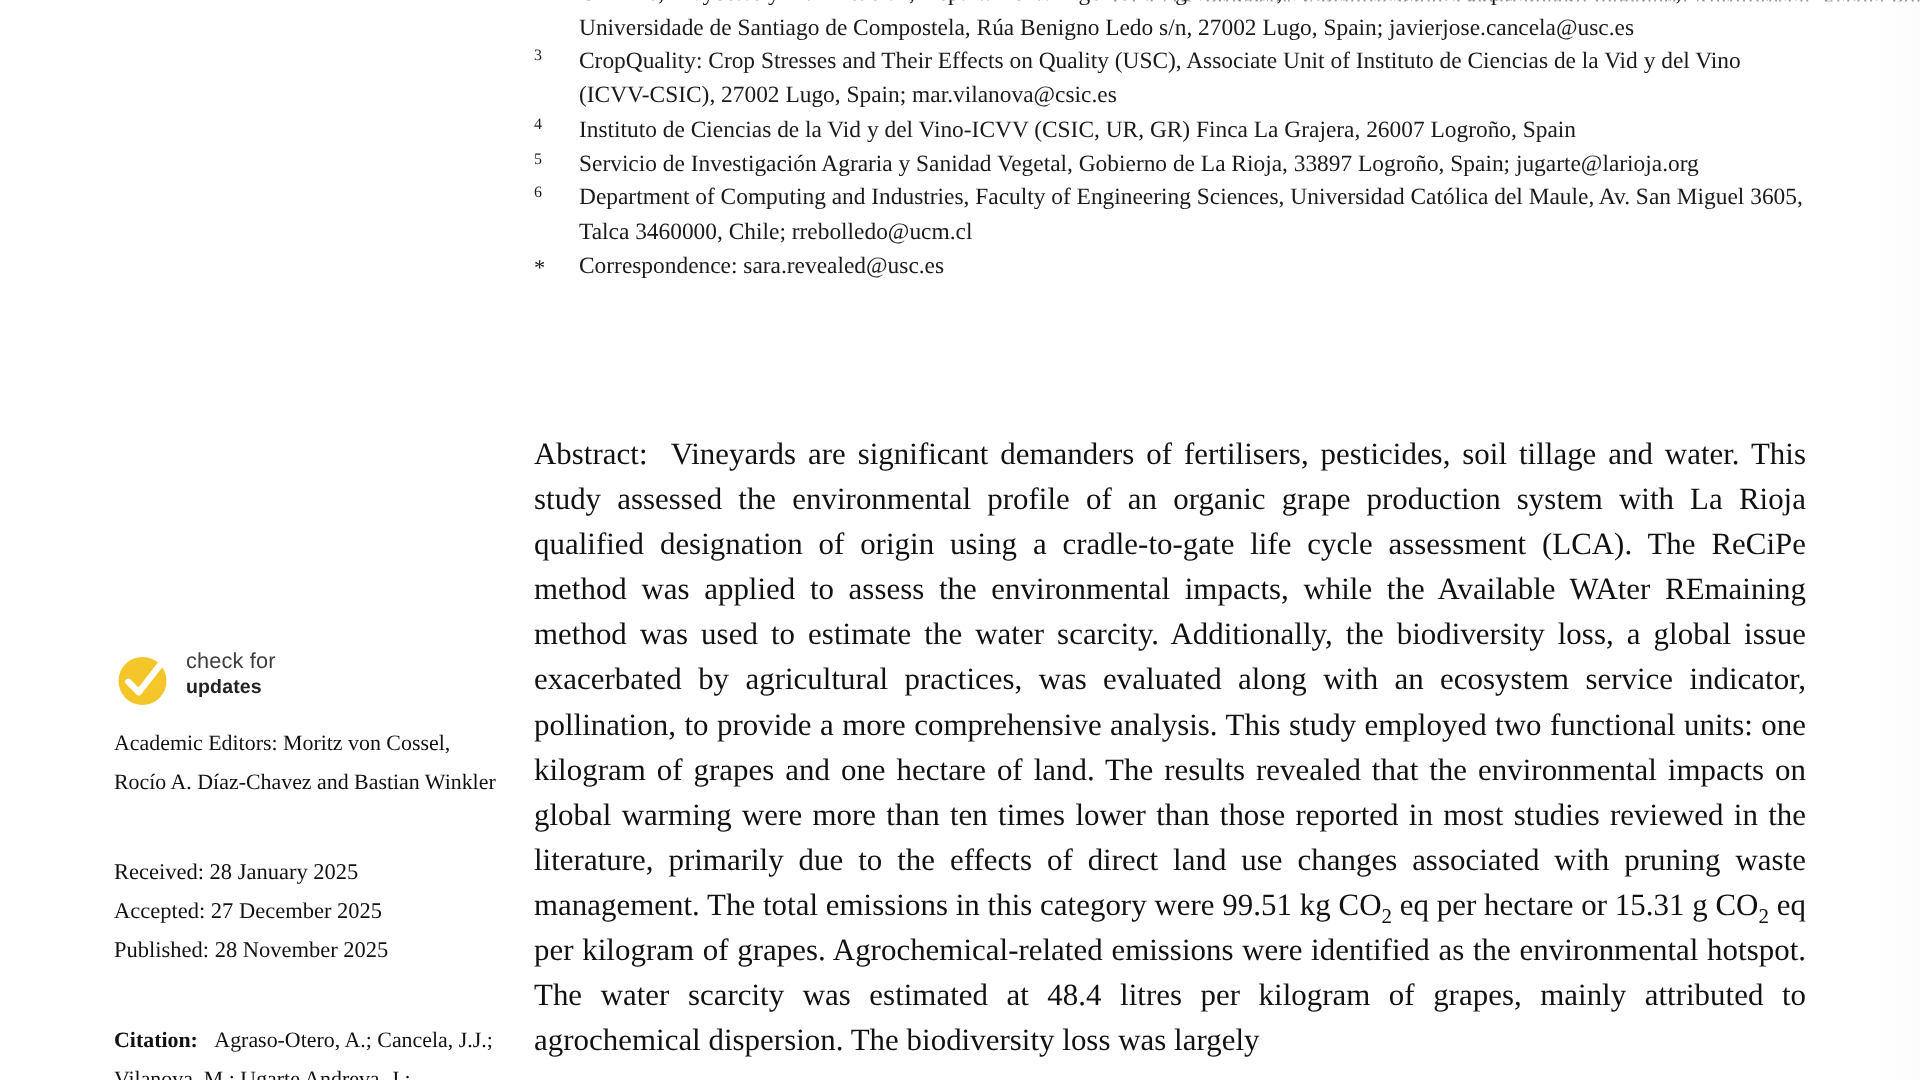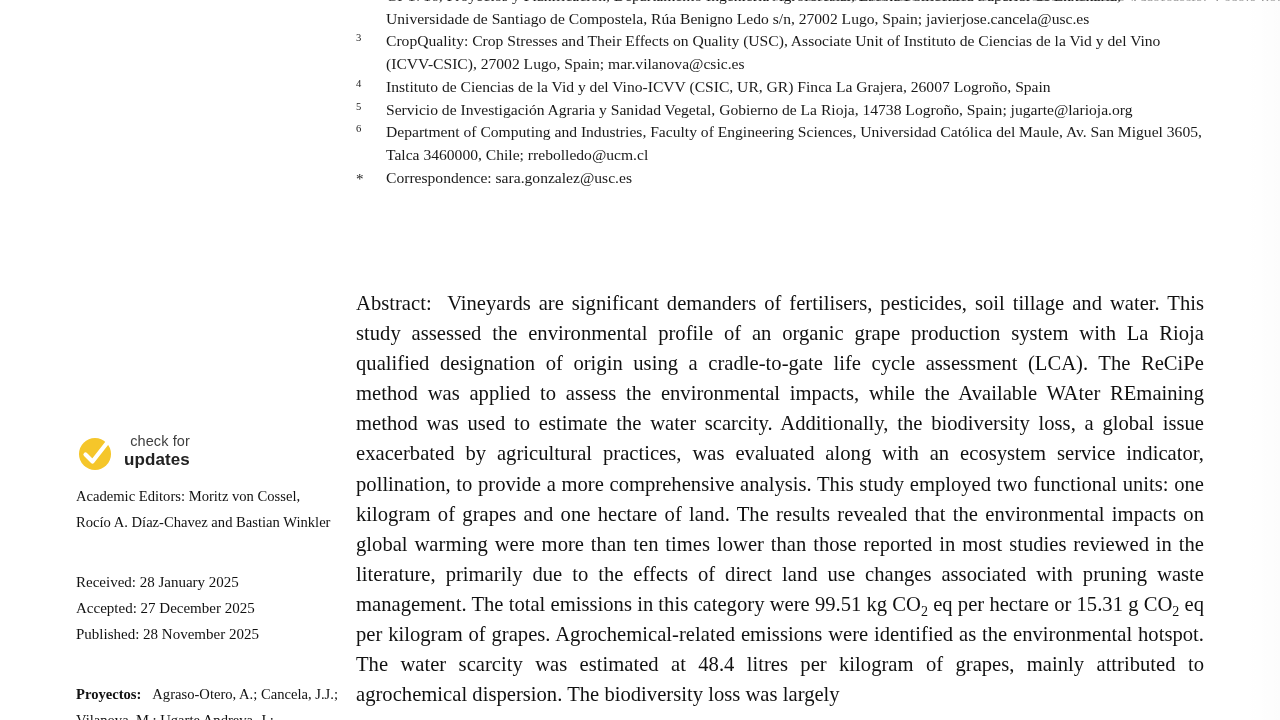--- a/index.html
+++ b/index.html
@@ -39,29 +39,28 @@
     top: 2px;
     width: 40px;
     height: 40px;
   }
   #crossmark-text {
     position: absolute;
     left: 48px;
     top: 2px;
     font-family: "Liberation Sans", "DejaVu Sans", sans-serif;
     line-height: 1.18;
-    text-align: right;
   }
   .cm-line1 {
     font-size: 14.5px;
     color: #3f3f3f;
     letter-spacing: 0.1px;
   }
   .cm-line2 {
-    font-size: 17px;
+    font-size: 13px;
     font-weight: bold;
     color: #222222;
     letter-spacing: 0.1px;
   }
 
   #editors {
     position: absolute;
     left: 0px;
     top: 484px;
     width: 262px;
@@ -200,21 +199,21 @@
 
     <div id="editors">Academic Editors: Moritz von Cossel, Rocío A. Díaz-Chavez and Bastian Winkler</div>
 
     <div id="dates">
       <div>Received: 28 January 2025</div>
       <div>Accepted: 27 December 2025</div>
       <div>Published: 28 November 2025</div>
     </div>
 
     <div id="citation">
-      <span class="cit-label">Proyectos:</span>
+      <span class="cit-label">Citation:</span>
       <span>&nbsp;&nbsp;</span><span>Agraso-Otero, A.; Cancela, J.J.; Vilanova, M.; Ugarte Andreva, J.;</span>
     </div>
 
   </div>
 
   <div id="main">
 
     <div id="top-clip">GI-1716, Proyectos y Planificación, Departamento Ingeniería Agroforestal, Escola Politécnica Superior</div>
 
     <div id="affiliations">
@@ -229,31 +228,31 @@
         <span class="aff-text">CropQuality: Crop Stresses and Their Effects on Quality (USC), Associate Unit of Instituto de Ciencias de la Vid y del Vino (ICVV-CSIC), 27002 Lugo, Spain; mar.vilanova@csic.es</span>
       </div>
 
       <div class="aff-row">
         <span class="aff-marker">4</span>
         <span class="aff-text">Instituto de Ciencias de la Vid y del Vino-ICVV (CSIC, UR, GR) Finca La Grajera, 26007 Logroño, Spain</span>
       </div>
 
       <div class="aff-row">
         <span class="aff-marker">5</span>
-        <span class="aff-text">Servicio de Investigación Agraria y Sanidad Vegetal, Gobierno de La Rioja, 14738 Logroño, Spain; jugarte@larioja.org</span>
+        <span class="aff-text">Servicio de Investigación Agraria y Sanidad Vegetal, Gobierno de La Rioja, 33897 Logroño, Spain; jugarte@larioja.org</span>
       </div>
 
       <div class="aff-row">
         <span class="aff-marker">6</span>
         <span class="aff-text">Department of Computing and Industries, Faculty of Engineering Sciences, Universidad Católica del Maule, Av. San Miguel 3605, Talca 3460000, Chile; rrebolledo@ucm.cl</span>
       </div>
 
       <div class="aff-row">
         <span class="aff-marker star">*</span>
-        <span class="aff-text">Correspondence: sara.gonzalez@usc.es</span>
+        <span class="aff-text">Correspondence: sara.revealed@usc.es</span>
       </div>
 
     </div>
 
     <div id="abstract">
       <span class="abs-label">Abstract:</span><span>&nbsp; </span><span>Vineyards are significant demanders of fertilisers, pesticides, soil tillage and water. This study assessed the environmental profile of an organic grape production system with La Rioja qualified designation of origin using a cradle-to-gate life cycle assessment (LCA). The ReCiPe method was applied to assess the environmental impacts, while the Available WAter REmaining method was used to estimate the water scarcity. Additionally, the biodiversity loss, a global issue exacerbated by agricultural practices, was evaluated along with an ecosystem service indicator, pollination, to provide a more comprehensive analysis. This study employed two functional units: one kilogram of grapes and one hectare of land. The results revealed that the environmental impacts on global warming were more than ten times lower than those reported in most studies reviewed in the literature, primarily due to the effects of direct land use changes associated with pruning waste management. The total emissions in this category were 99.51 kg CO</span><sub>2</sub><span> eq per hectare or 15.31 g CO</span><sub>2</sub><span> eq per kilogram of grapes. Agrochemical-related emissions were identified as the environmental hotspot. The water scarcity was estimated at 48.4 litres per kilogram of grapes, mainly attributed to agrochemical dispersion. The biodiversity loss was largely</span>
     </div>
 
   </div>
 

